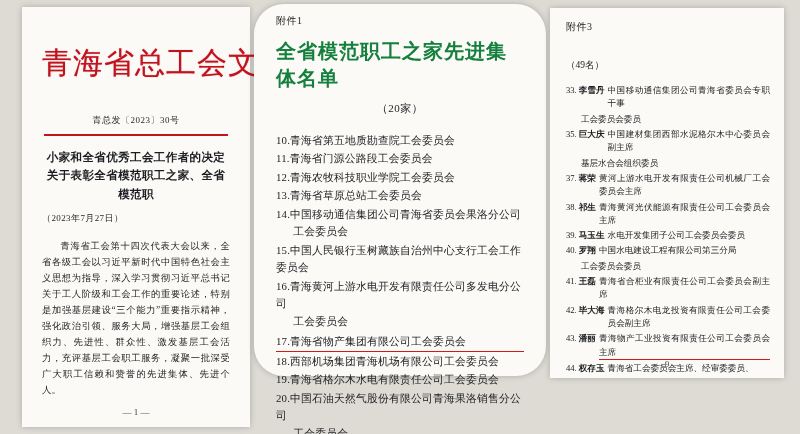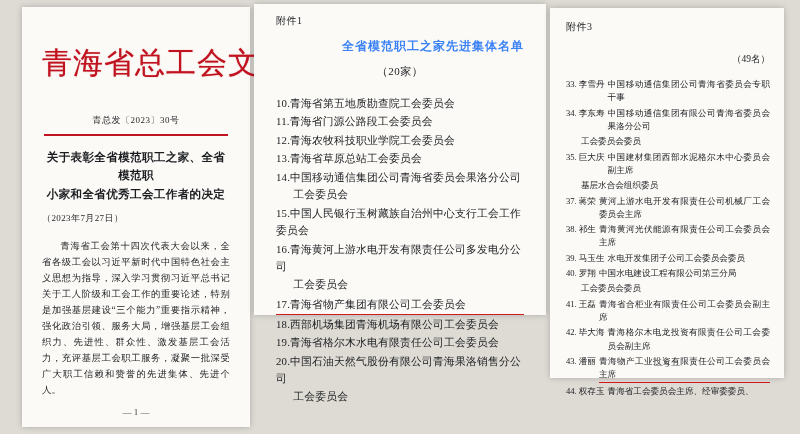--- a/index.html
+++ b/index.html
@@ -22,23 +22,24 @@
     box-shadow:0 0 6px rgba(0,0,0,.22);
     position:relative;
     box-sizing:border-box;
   }
   .sheet.left{
     width:228px;height:420px;
     margin:7px 0 0 22px;
     padding:14px 20px 0 20px;
   }
   .sheet.mid{
-    width:292px;height:311px;
+    width:292px;height:372px;
     margin:4px 0 0 0;
     padding:10px 22px 16px 22px;
+    border-radius:30px;
   }
   .sheet.right{
     width:234px;height:370px;
     margin:8px 16px 0 0;
     padding:12px 14px 0 16px;
   }
 
   
   .masthead{
     color:#c1121f;
@@ -94,24 +95,24 @@
   }
 
   
   .attach-label{
     font-size:10px;
     color:#1b1d20;
     letter-spacing:.5px;
     margin-bottom:10px;
   }
   .mid-title{
-    text-align:right;
-    font-size:12px;
+    text-align:left;
+    font-size:20px;
     font-weight:bold;
-    color:#3b82f6;
+    color:#15803d;
     letter-spacing:1px;
     margin-top:4px;
   }
   .mid-sub{
     text-align:center;
     font-size:11px;
     color:#1b1d20;
     margin-top:9px;
     letter-spacing:.5px;
   }
@@ -140,41 +141,41 @@
   
   .r-title{
     text-align:center;
     font-size:12.5px;
     font-weight:bold;
     color:#15171a;
     letter-spacing:.6px;
     margin-top:6px;
   }
   .r-sub{
-    text-align:right;
+    text-align:left;
     font-size:9.5px;
     color:#1b1d20;
-    margin-top:19px;
+    margin-top:25px;
   }
   .r-list{margin-top:12px;}
   .r-item{
     display:flex;
     font-size:8.6px;
     line-height:1.55;
     color:#1a1c1f;
     margin-bottom:2px;
   }
   .r-idx{
     flex:0 0 auto;
     white-space:nowrap;
     padding-right:2px;
   }
   .r-name{
     flex:0 0 auto;
-    font-weight:normal;
+    font-weight:bold;
     white-space:nowrap;
     padding-right:3px;
   }
   .r-org{
     flex:1 1 auto;
     text-align:justify;
   }
   .r-item.marked .r-org{
     border-bottom:1.4px solid #d11a1a;
   }
@@ -187,22 +188,22 @@
 </style>
 </head>
 <body>
 
 <div class="page">
 
   <div class="sheet left">
     <div class="masthead">青海省总工会文件</div>
     <div class="doc-no">青总发〔2023〕30号</div>
     <div class="red-rule"></div>
+    <div class="left-title">小家和全省优秀工会工作者的决定</div>
     <div class="left-title">关于表彰全省模范职工之家、全省模范职</div>
-    <div class="left-title">小家和全省优秀工会工作者的决定</div>
     <div class="left-date">（2023年7月27日）</div>
     <div class="left-body">青海省工会第十四次代表大会以来，全省各级工会以习近平新时代中国特色社会主义思想为指导，深入学习贯彻习近平总书记关于工人阶级和工会工作的重要论述，特别是加强基层建设“三个能力”重要指示精神，强化政治引领、服务大局，增强基层工会组织力、先进性、群众性、激发基层工会活力，充评基层工会职工服务，凝聚一批深受广大职工信赖和赞誉的先进集体、先进个人。</div>
     <div class="pagenum">— 1 —</div>
   </div>
 
   <div class="sheet mid">
     <div class="attach-label">附件1</div>
     <div class="mid-title">全省模范职工之家先进集体名单</div>
     <div class="mid-sub">（20家）</div>
     <div class="list" id="mid-list"><div class="item">
@@ -237,25 +238,20 @@
     <div class="r-list" id="right-list">
         <div>
           <div class="r-item">
             <span class="r-idx">33.</span>
             <span class="r-name">李雪丹</span>
             <span class="r-org">中国移动通信集团公司青海省委员会专职干事</span>
           </div>
         </div>
         <div>
           <div class="r-item">
-            <span class="r-idx">34.</span>
-            <span class="r-name">李东寿</span>
-            <span class="r-org">中国移动通信集团有限公司青海省委员会果洛分公司</span>
-          </div>
-          <div class="r-item">
             <span class="r-idx">&nbsp;&nbsp;&nbsp;&nbsp;&nbsp;&nbsp;</span>
             <span class="r-org">工会委员会委员</span>
           </div>
         </div>
         <div>
           <div class="r-item">
             <span class="r-idx">35.</span>
             <span class="r-name">巨大庆</span>
             <span class="r-org">中国建材集团西部水泥格尔木中心委员会副主席</span>
           </div>

